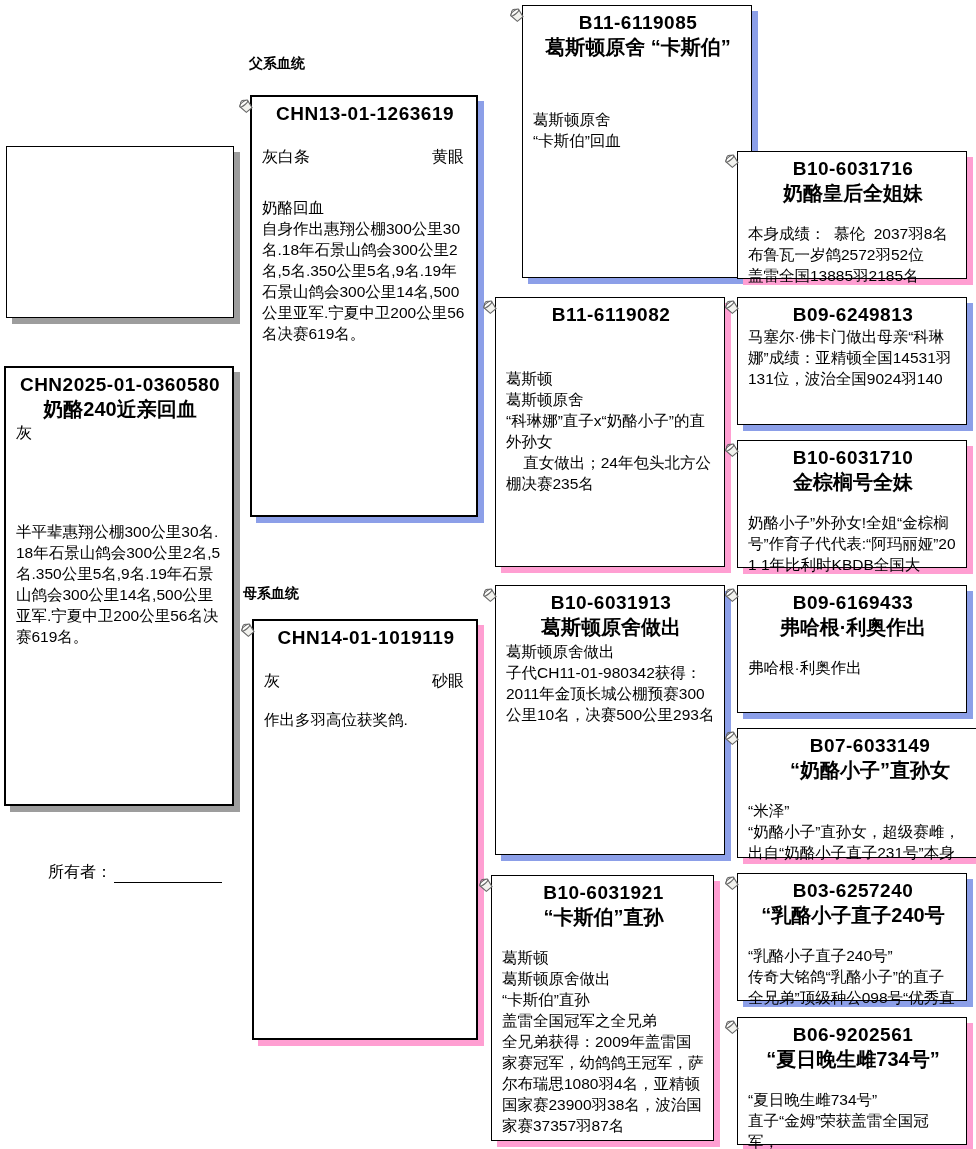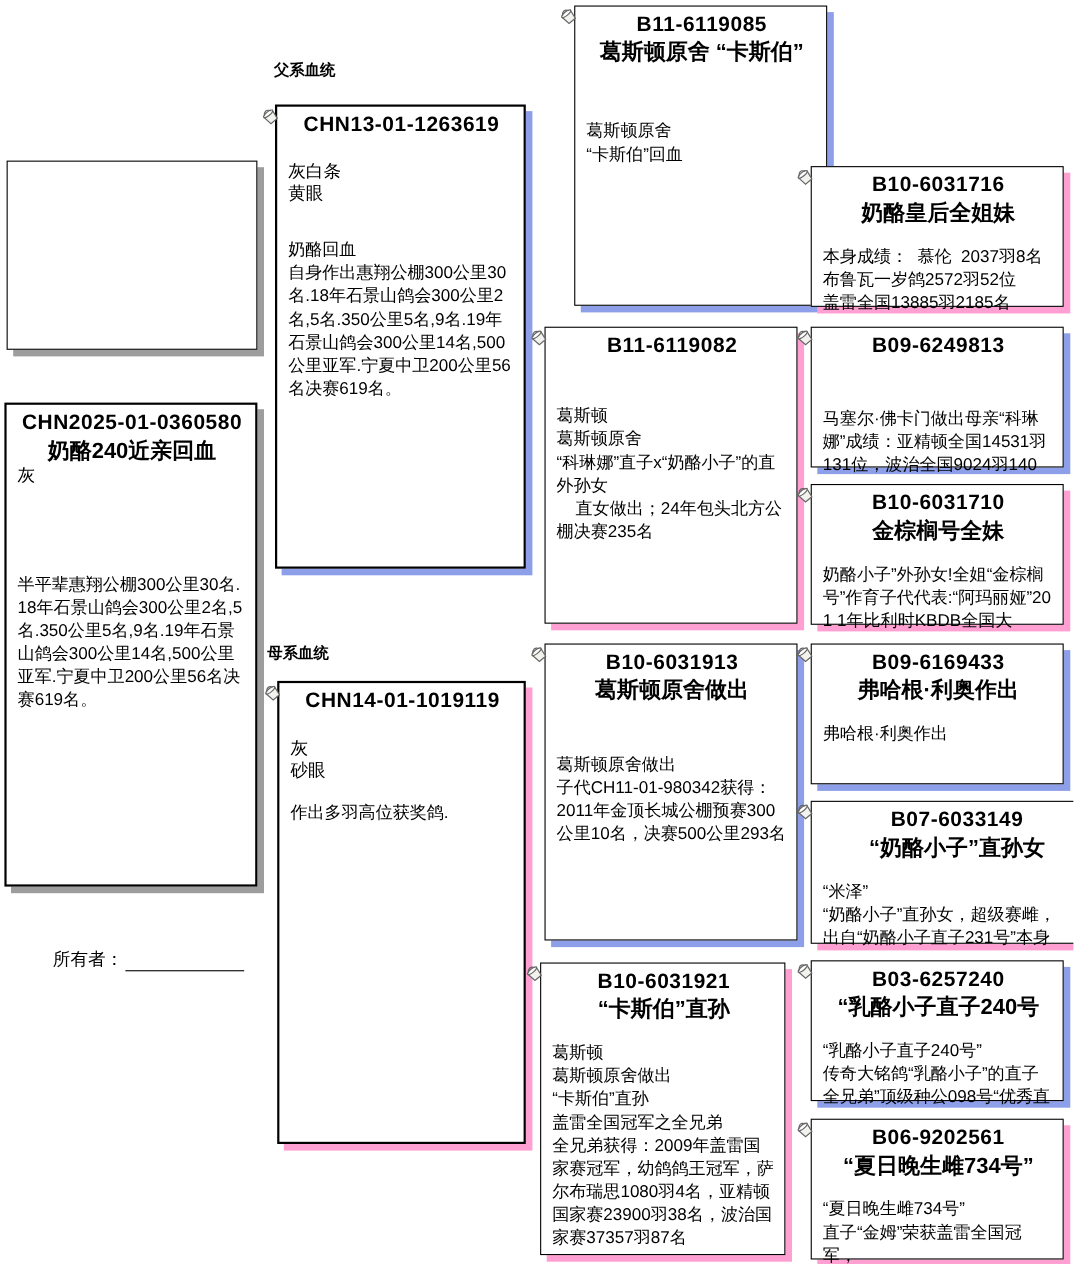--- a/index.html
+++ b/index.html
@@ -11,24 +11,24 @@
     position:absolute;background:#fff;border:2px solid #000;box-sizing:border-box;
     padding:6px 8px 6px 10px;
   }
   .pbox.thin{border-width:1px;}
   .shadow-gray{box-shadow:6px 6px 0 0 #9d9d9d;}
   .shadow-blue{box-shadow:6px 6px 0 0 #8c9fe8;}
   .shadow-pink{box-shadow:6px 6px 0 0 #ff9fd2;}
   .ring{font-weight:bold;font-size:19px;text-align:center;letter-spacing:.5px;white-space:nowrap;}
   .subtitle{font-weight:bold;font-size:20px;text-align:center;min-height:19px;}
   .body{font-size:15.5px;line-height:21px;white-space:pre-wrap;word-break:break-all;}
-  .color-row{display:flex;justify-content:space-between;font-size:16px;line-height:20px;padding-right:4px;flex-direction:column;}
+  .color-row{display:flex;justify-content:space-between;font-size:16px;line-height:20px;padding-right:4px;}
   .color-only{font-size:16px;line-height:20px;}  .mt16{margin-top:16px;}  .mt18{margin-top:18px;}
   .mt22{margin-top:22px;} .mt30{margin-top:30px;} .mt42{margin-top:42px;}
-  .mt44{margin-top:44px;} .mt48{margin-top:48px;} .mt78{margin-top:78px;}
+  .mt44{} .mt48{margin-top:48px;} .mt78{margin-top:78px;}
   .branch-label{position:absolute;font-weight:bold;font-size:14px;}
   .owner{position:absolute;font-size:16px;display:flex;align-items:flex-end;}
   .owner-line{display:inline-block;width:108px;border-bottom:1.5px solid #000;height:18px;margin-left:2px;}
   .corner-icon{position:absolute;left:-17px;top:-2px;width:20px;height:20px;}
   .photo-box{position:absolute;background:#fff;border:1px solid #000;box-sizing:border-box;}
 </style>
 </head>
 <body>
 
 <div id="canvas">

